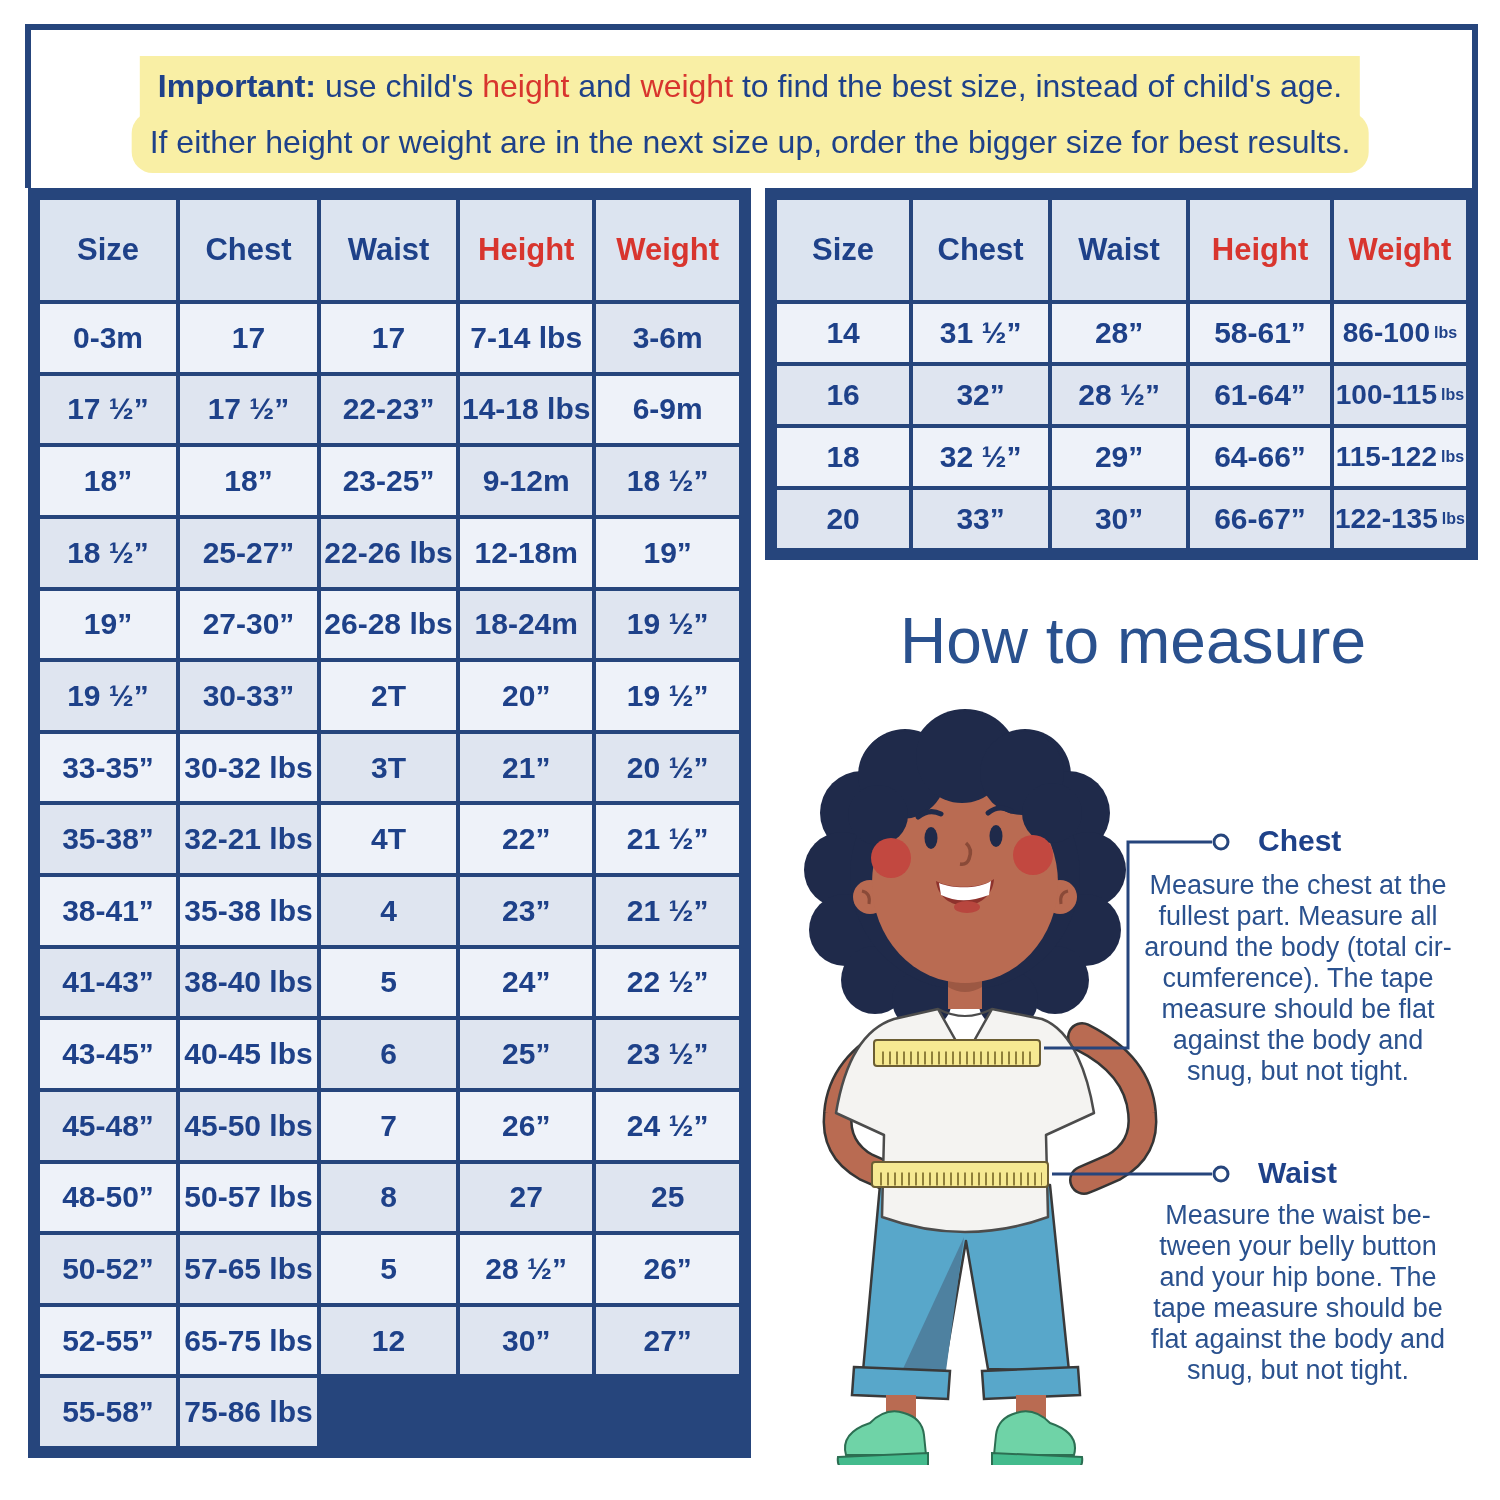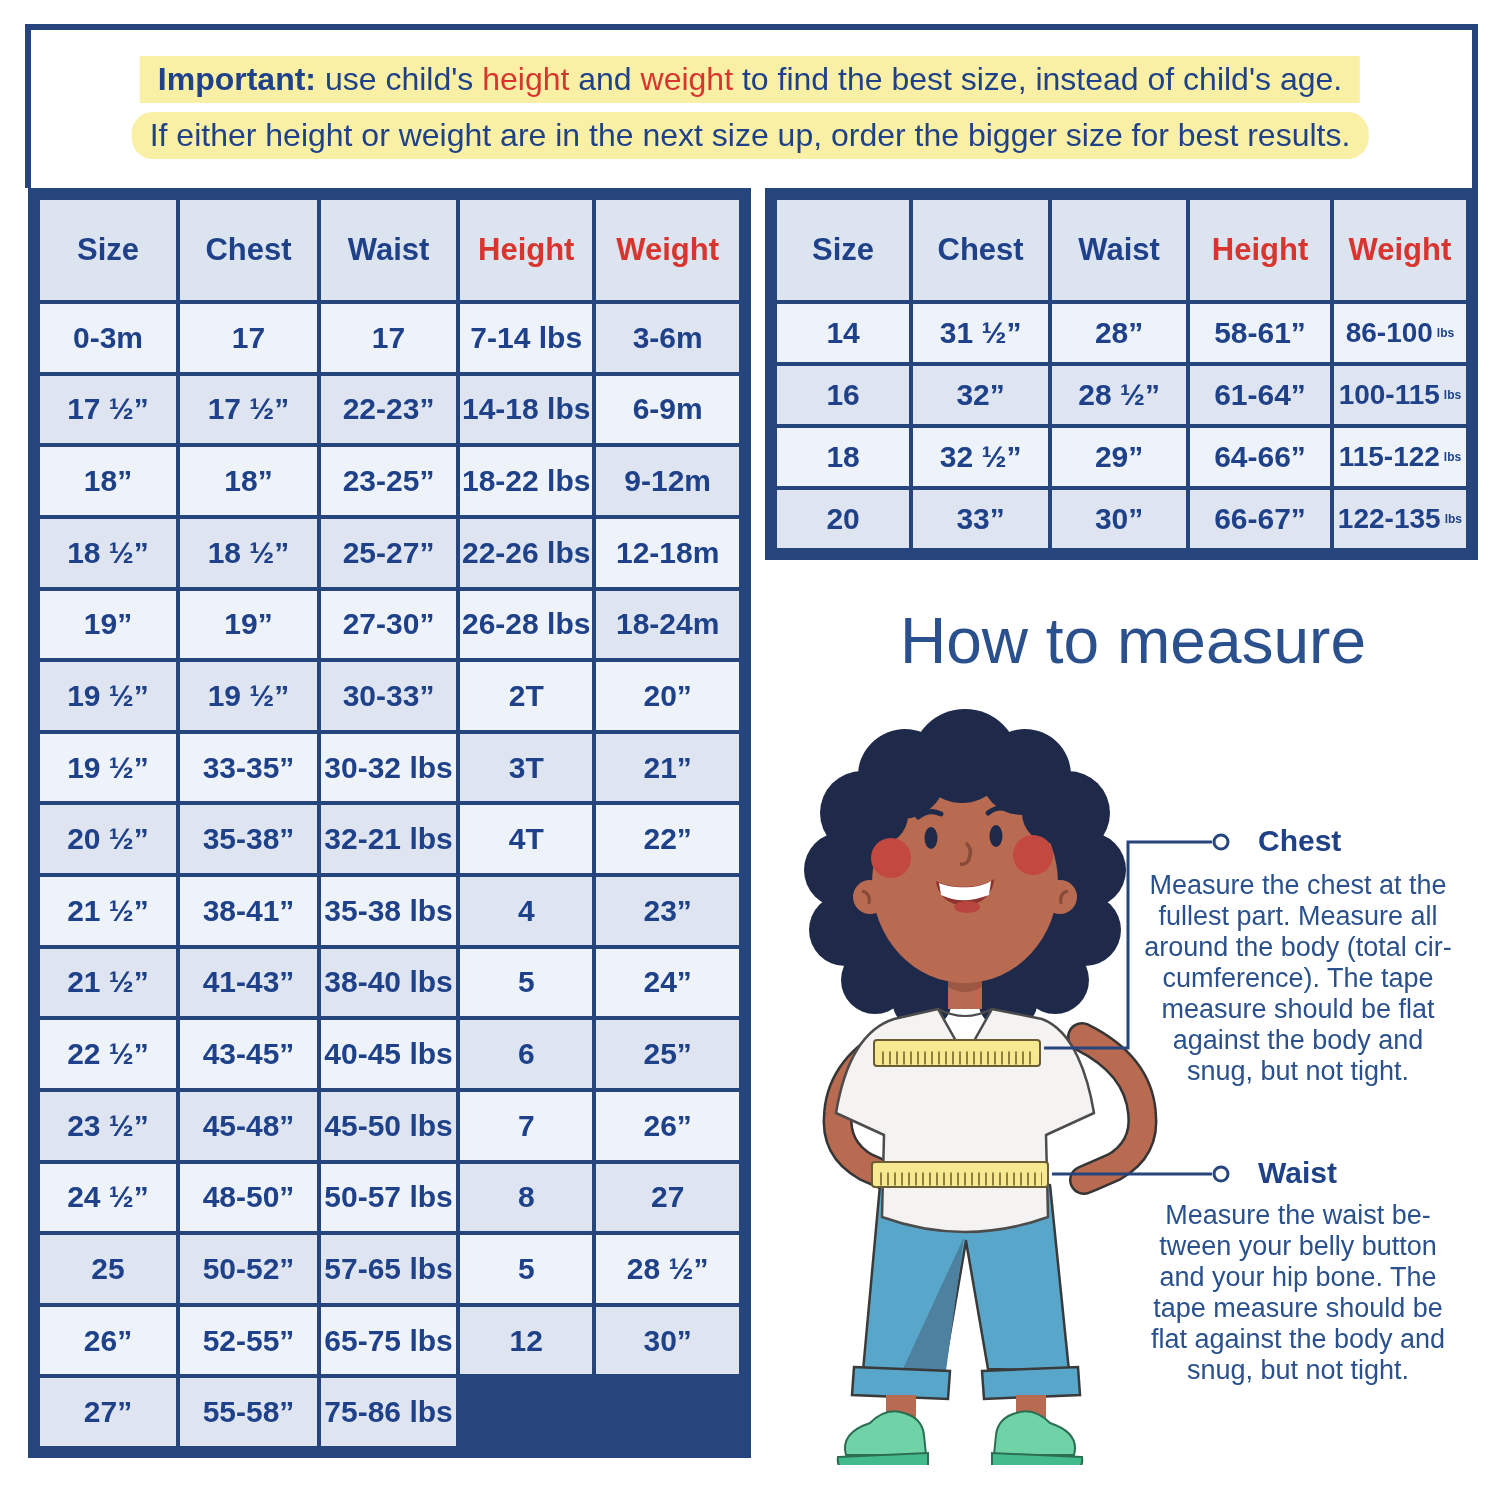--- a/index.html
+++ b/index.html
@@ -8,21 +8,21 @@
     background:#ffffff;
     font-family:"Liberation Sans", sans-serif;
   }
   .frame{
     position:absolute;left:25px;top:24px;width:1453px;height:164px;
     border:6px solid var(--border);border-bottom:none;box-sizing:border-box;
   }
   .notice-line{
     position:absolute;left:50%;transform:translateX(-50%);
     background:var(--highlight);color:var(--navy);
-    font-size:32px;padding:5px 18px;white-space:nowrap;
+    font-size:32px;padding:12px 18px;white-space:nowrap;
   }
   .notice-1{top:56px;}
   .notice-2{top:112px;border-radius:21px;}
   .seg-bold{font-weight:700;}
   .seg-red{color:var(--red);}
   .size-table{
     position:absolute;display:grid;gap:4px;padding:12px;
     background:var(--border);box-sizing:border-box;
   }
   .table-left{
@@ -36,21 +36,21 @@
     grid-template-rows:100px repeat(4,1fr);
   }
   .cell{
     display:flex;align-items:center;justify-content:center;
     font-weight:700;color:var(--navy);font-size:30px;white-space:nowrap;
   }
   .cell.light{background:var(--row-light);}
   .cell.dark{background:var(--row-dark);}
   .cell.head{background:var(--header-bg);font-size:31px;}
   .cell.head.red{color:var(--red);}
-  .cell .unit{font-size:12px;margin-left:4px;}
+  .cell .unit{font-size:16px;margin-left:4px;}
   .cell.tight{font-size:28px;}
   .htm-title{
     position:absolute;left:900px;top:604px;width:480px;text-align:left;
     font-family:Liberation Sans, sans-serif;font-size:64px;color:var(--title-blue);
   }
   .measure-heading{
     position:absolute;font-size:30px;font-weight:700;color:var(--navy);
   }
   .measure-text{
     position:absolute;left:1126px;width:344px;text-align:center;
@@ -82,21 +82,20 @@
     <div class="cell light">7-14 lbs</div>
     <div class="cell dark">3-6m</div>
     <div class="cell dark">17 ½”</div>
     <div class="cell dark">17 ½”</div>
     <div class="cell dark">22-23”</div>
     <div class="cell dark">14-18 lbs</div>
     <div class="cell light">6-9m</div>
     <div class="cell light">18”</div>
     <div class="cell light">18”</div>
     <div class="cell light">23-25”</div>
-    <div class="cell light">18-22 lbs</div>
     <div class="cell dark">9-12m</div>
     <div class="cell dark">18 ½”</div>
     <div class="cell dark">18 ½”</div>
     <div class="cell dark">25-27”</div>
     <div class="cell dark">22-26 lbs</div>
     <div class="cell light">12-18m</div>
     <div class="cell light">19”</div>
     <div class="cell light">19”</div>
     <div class="cell light">27-30”</div>
     <div class="cell light">26-28 lbs</div>

